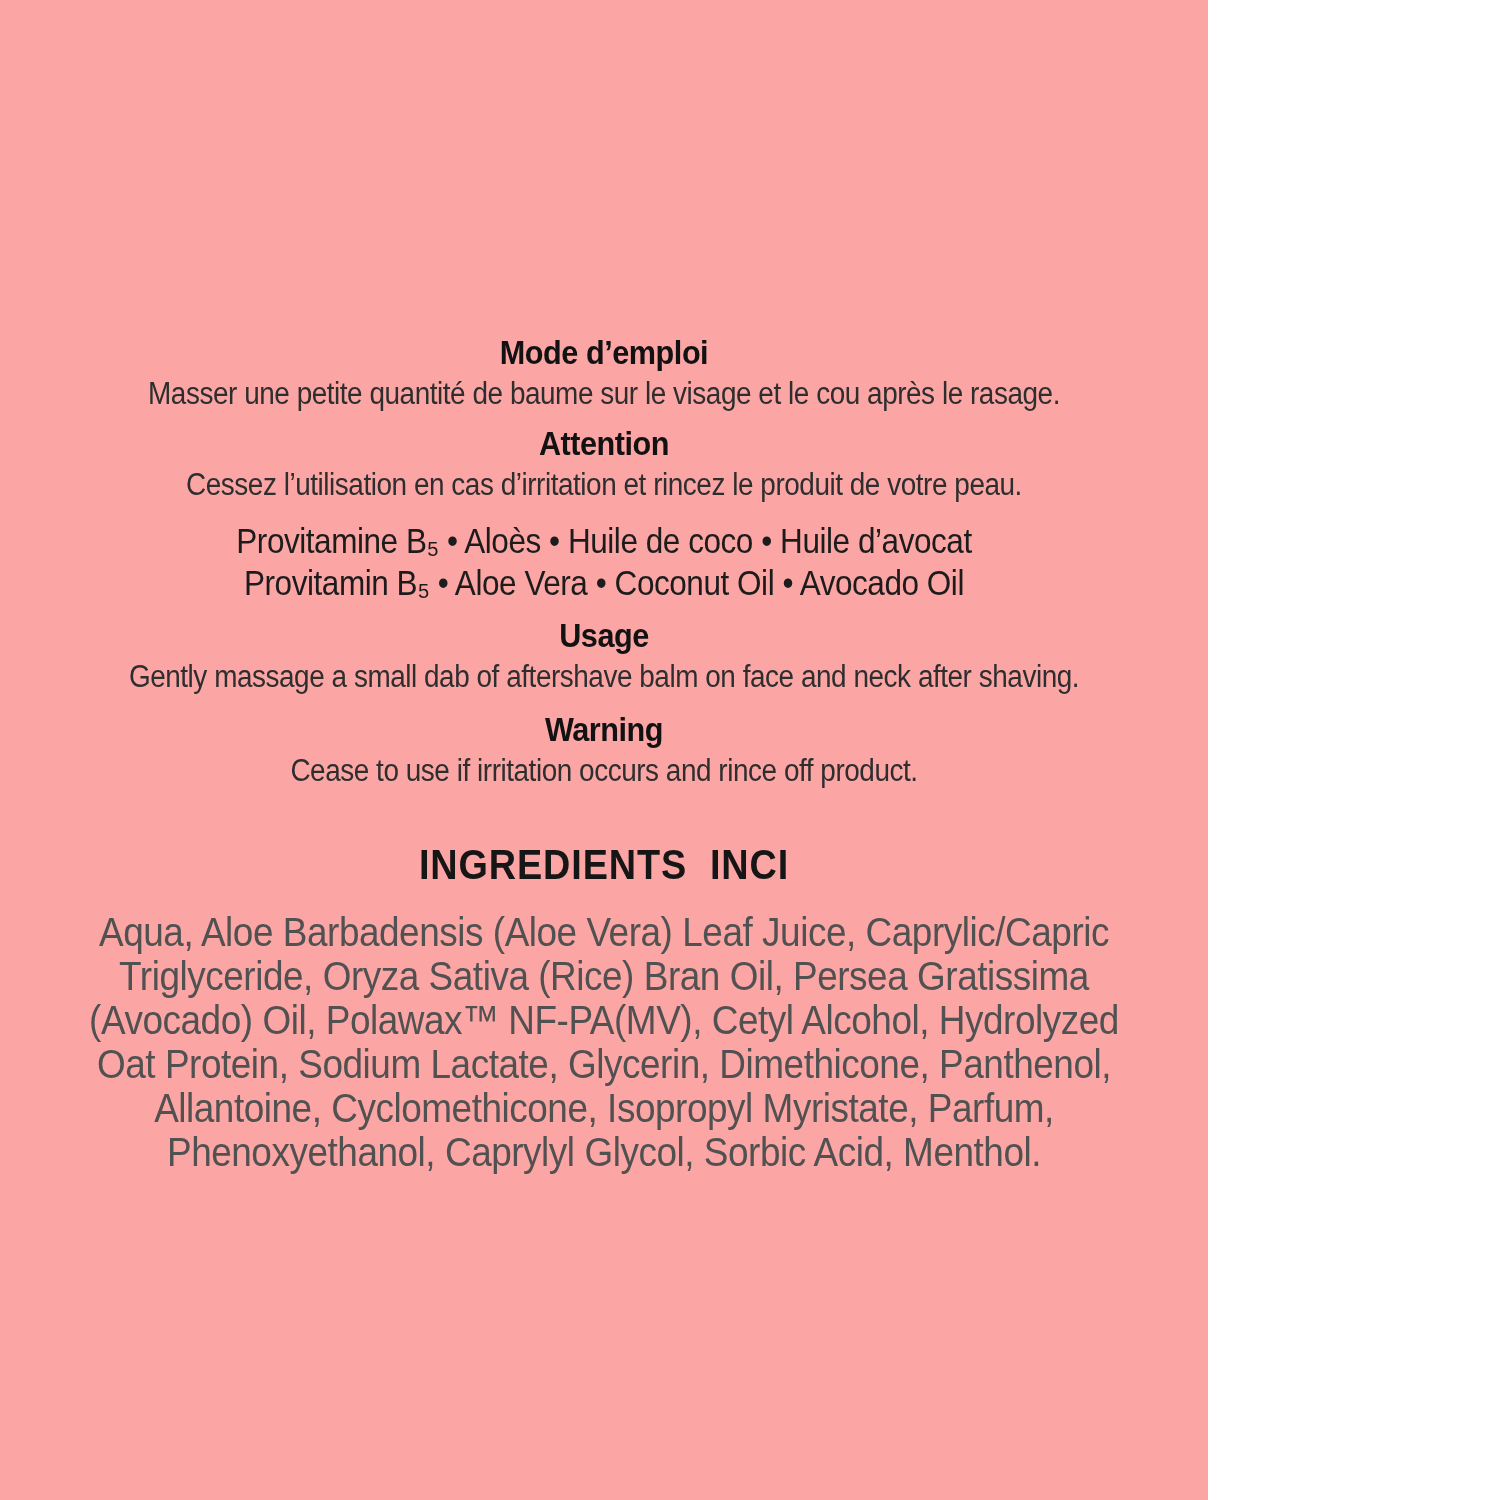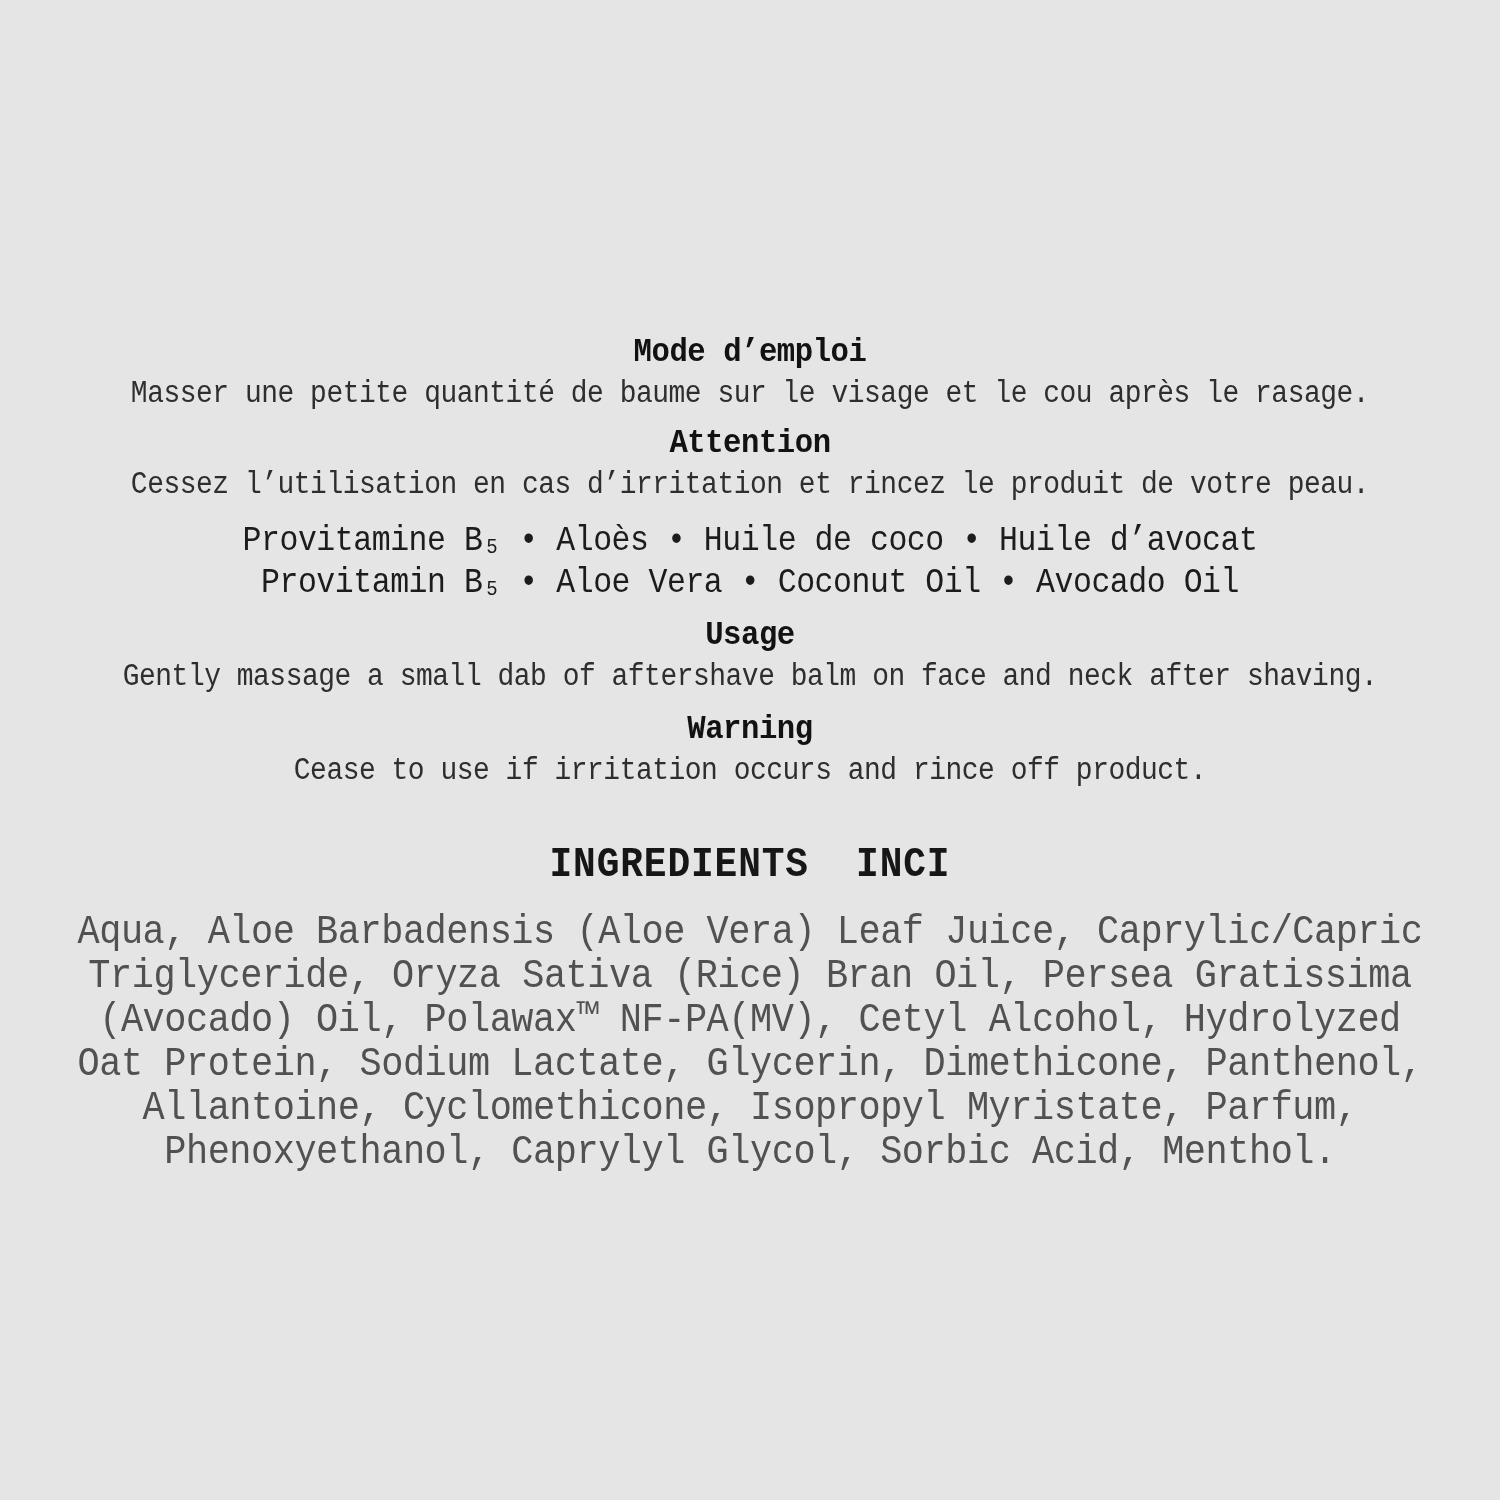--- a/index.html
+++ b/index.html
@@ -2,25 +2,25 @@
 <html style="--heading: #121212; --body: #2e2e2e; --key-line: #1c1c1c; --inci-heading: #161616; --inci-text: #515151; --background: #ffffff;"><head>
 <meta charset="utf-8">
 <style>
   html, body {
     margin: 0;
     padding: 0;
     background: #ffffff;
   }
   .canvas {
     position: relative;
-    width: 1500px;
+    width: 1208px;
     height: 1500px;
-    background: #e5e5e5;
+    background: #fca5a5;
     overflow: hidden;
-    font-family: Liberation Mono, monospace;
+    font-family: Liberation Sans, sans-serif;
   }
   .label-text {
     position: absolute;
     top: 331px;
     left: 0;
     width: 100%;
     text-align: center;
   }
   .label-text h1, .label-text h2, .label-text p, .label-text div {
     margin: 0;

